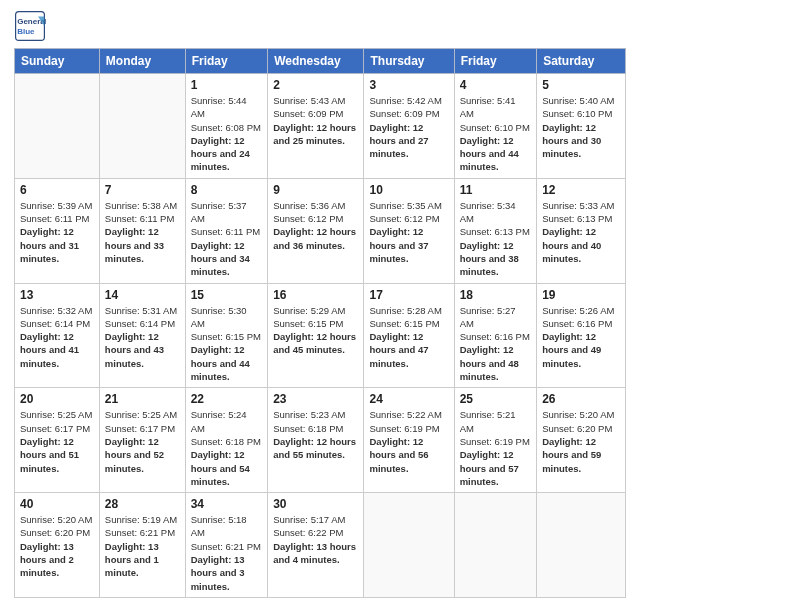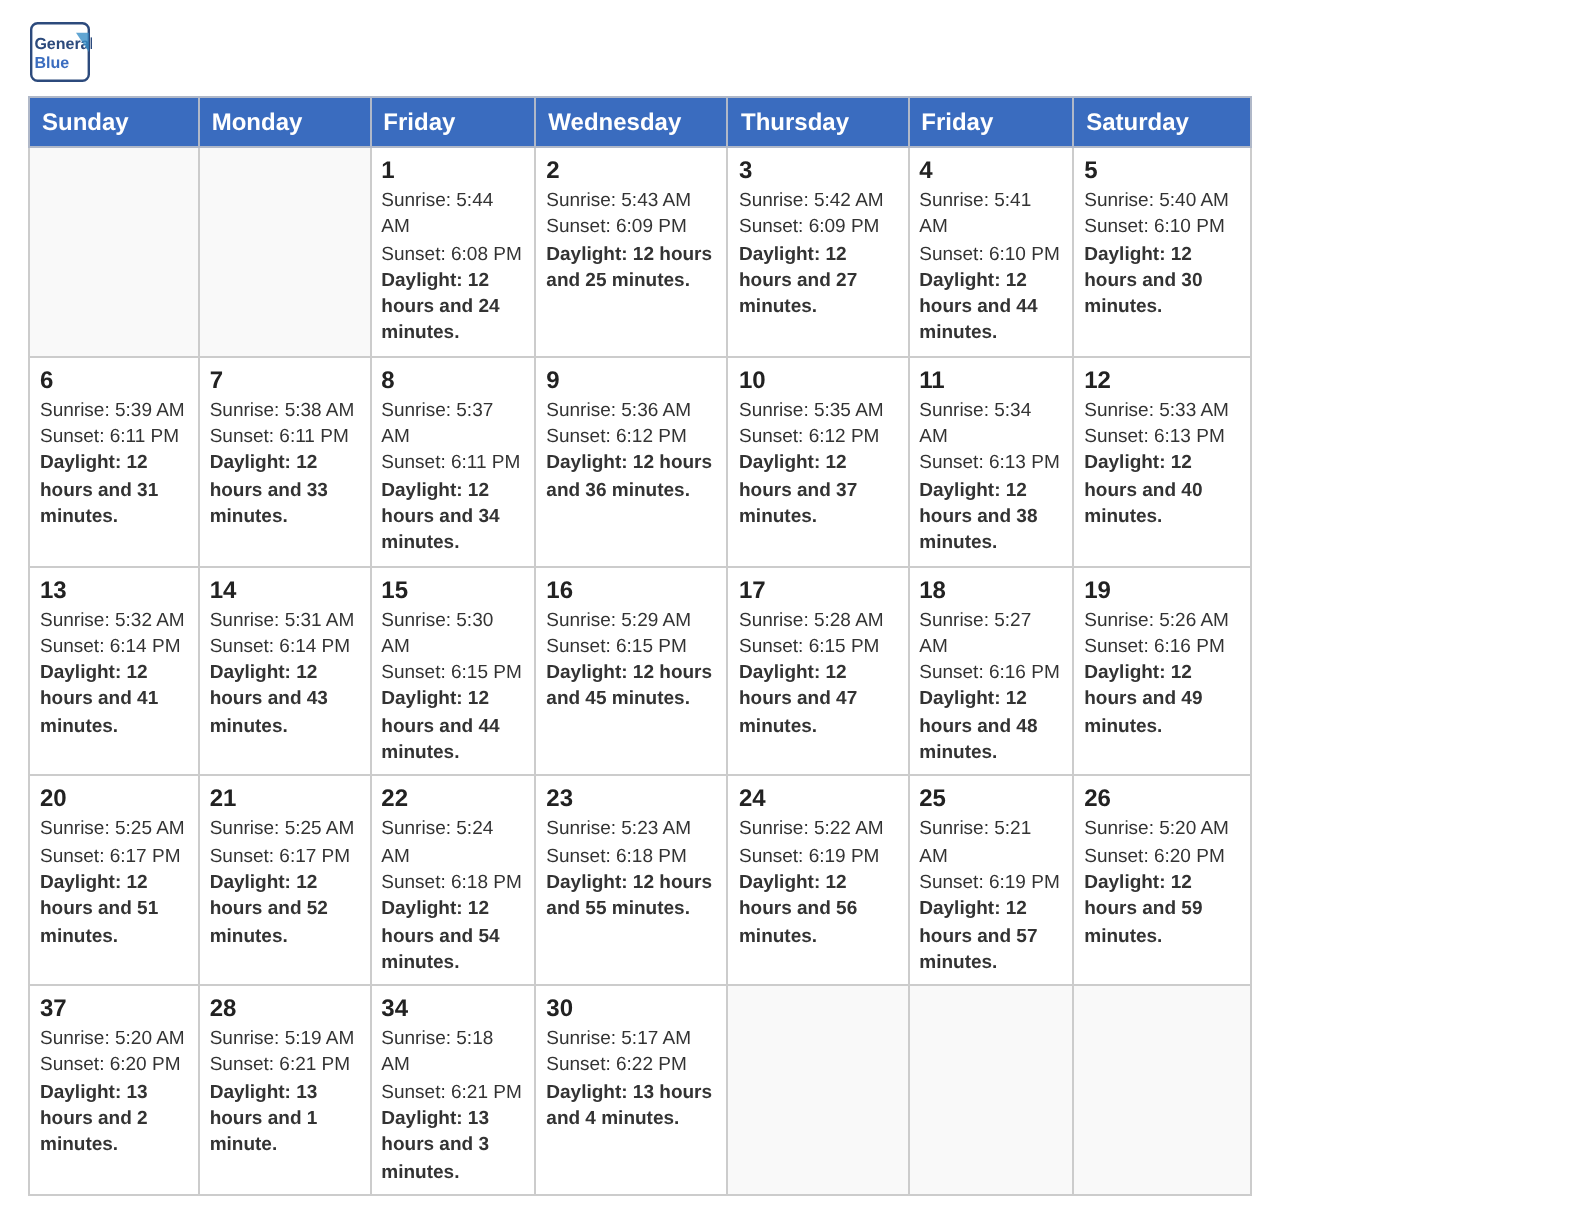--- a/index.html
+++ b/index.html
@@ -227,21 +227,21 @@
             <span class="cell-date">25</span>
             <div class="cell-info">Sunrise: 5:21 AM<br>Sunset: 6:19 PM<br><b>Daylight: 12 hours and 57 minutes.</b></div>
           </td>
           <td>
             <span class="cell-date">26</span>
             <div class="cell-info">Sunrise: 5:20 AM<br>Sunset: 6:20 PM<br><b>Daylight: 12 hours and 59 minutes.</b></div>
           </td>
         </tr>
         <tr>
           <td>
-            <span class="cell-date">37</span>
+            <span class="cell-date">40</span>
             <div class="cell-info">Sunrise: 5:20 AM<br>Sunset: 6:20 PM<br><b>Daylight: 13 hours and 2 minutes.</b></div>
           </td>
           <td>
             <span class="cell-date">28</span>
             <div class="cell-info">Sunrise: 5:19 AM<br>Sunset: 6:21 PM<br><b>Daylight: 13 hours and 1 minute.</b></div>
           </td>
           <td>
             <span class="cell-date">34</span>
             <div class="cell-info">Sunrise: 5:18 AM<br>Sunset: 6:21 PM<br><b>Daylight: 13 hours and 3 minutes.</b></div>
           </td>

